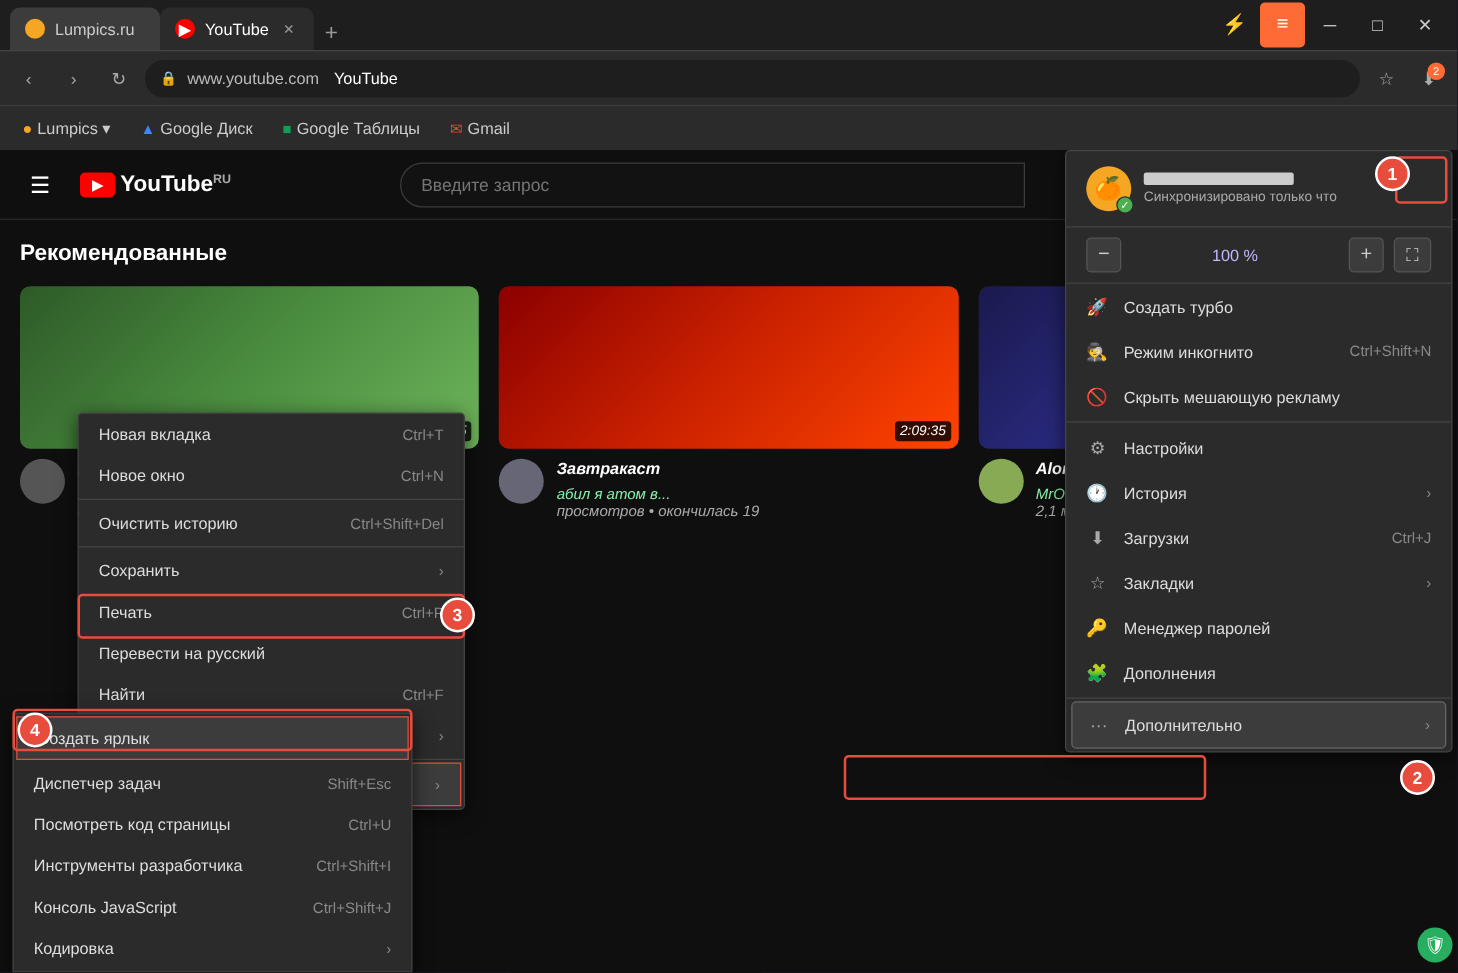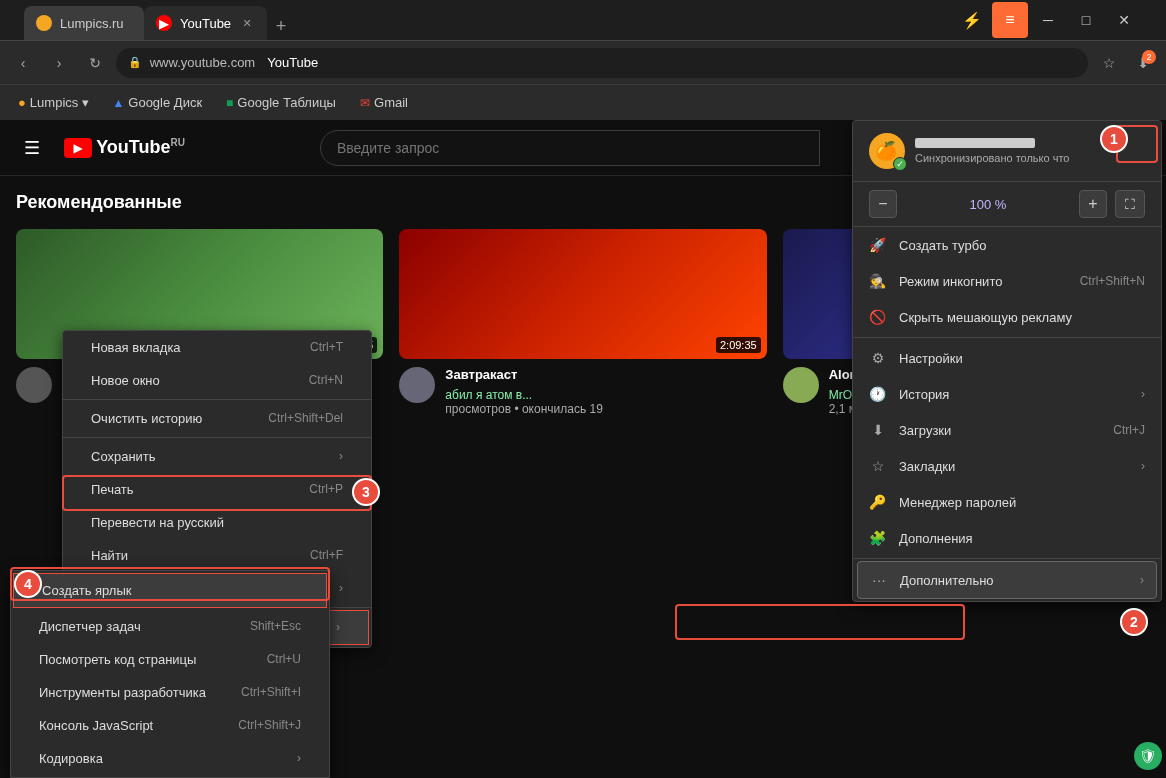--- a/index.html
+++ b/index.html
@@ -18,21 +18,21 @@
       background: #2b2b2b;
       position: relative;
     }
 
     
     .title-bar {
       height: 40px;
       background: #1e1e1e;
       display: flex;
       align-items: center;
-      padding: 0 24px;
+      padding: 0 8px;
       gap: 4px;
     }
 
     .tab-area {
       display: flex;
       align-items: flex-end;
       flex: 1;
       height: 100%;
       padding-top: 6px;
     }
@@ -350,20 +350,21 @@
     }
 
     .yt-grid {
       display: grid;
       grid-template-columns: repeat(3, 1fr);
       gap: 16px;
     }
 
     .yt-card {
       cursor: pointer;
+      font-style: italic;
     }
 
     .yt-thumbnail {
       width: 100%;
       height: 130px;
       border-radius: 8px;
       position: relative;
       overflow: hidden;
     }
 
@@ -578,22 +579,22 @@
       border: 1px solid #444;
       border-radius: 4px;
       z-index: 1001;
       box-shadow: 0 4px 16px rgba(0,0,0,0.6);
       color: #ddd;
       font-size: 13px;
     }
 
     .ctx-item {
       display: flex;
-      align-items: flex-start;
-      padding: 9px 28px;
+      align-items: flex-end;
+      padding: 9px 16px;
       cursor: pointer;
     }
 
     .ctx-item-label { flex: 1; }
     .ctx-item-shortcut { color: #888; font-size: 12px; }
     .ctx-item-arrow { color: #888; font-size: 12px; margin-left: 8px; }
 
     .ctx-divider {
       height: 1px;
       background: #444;

